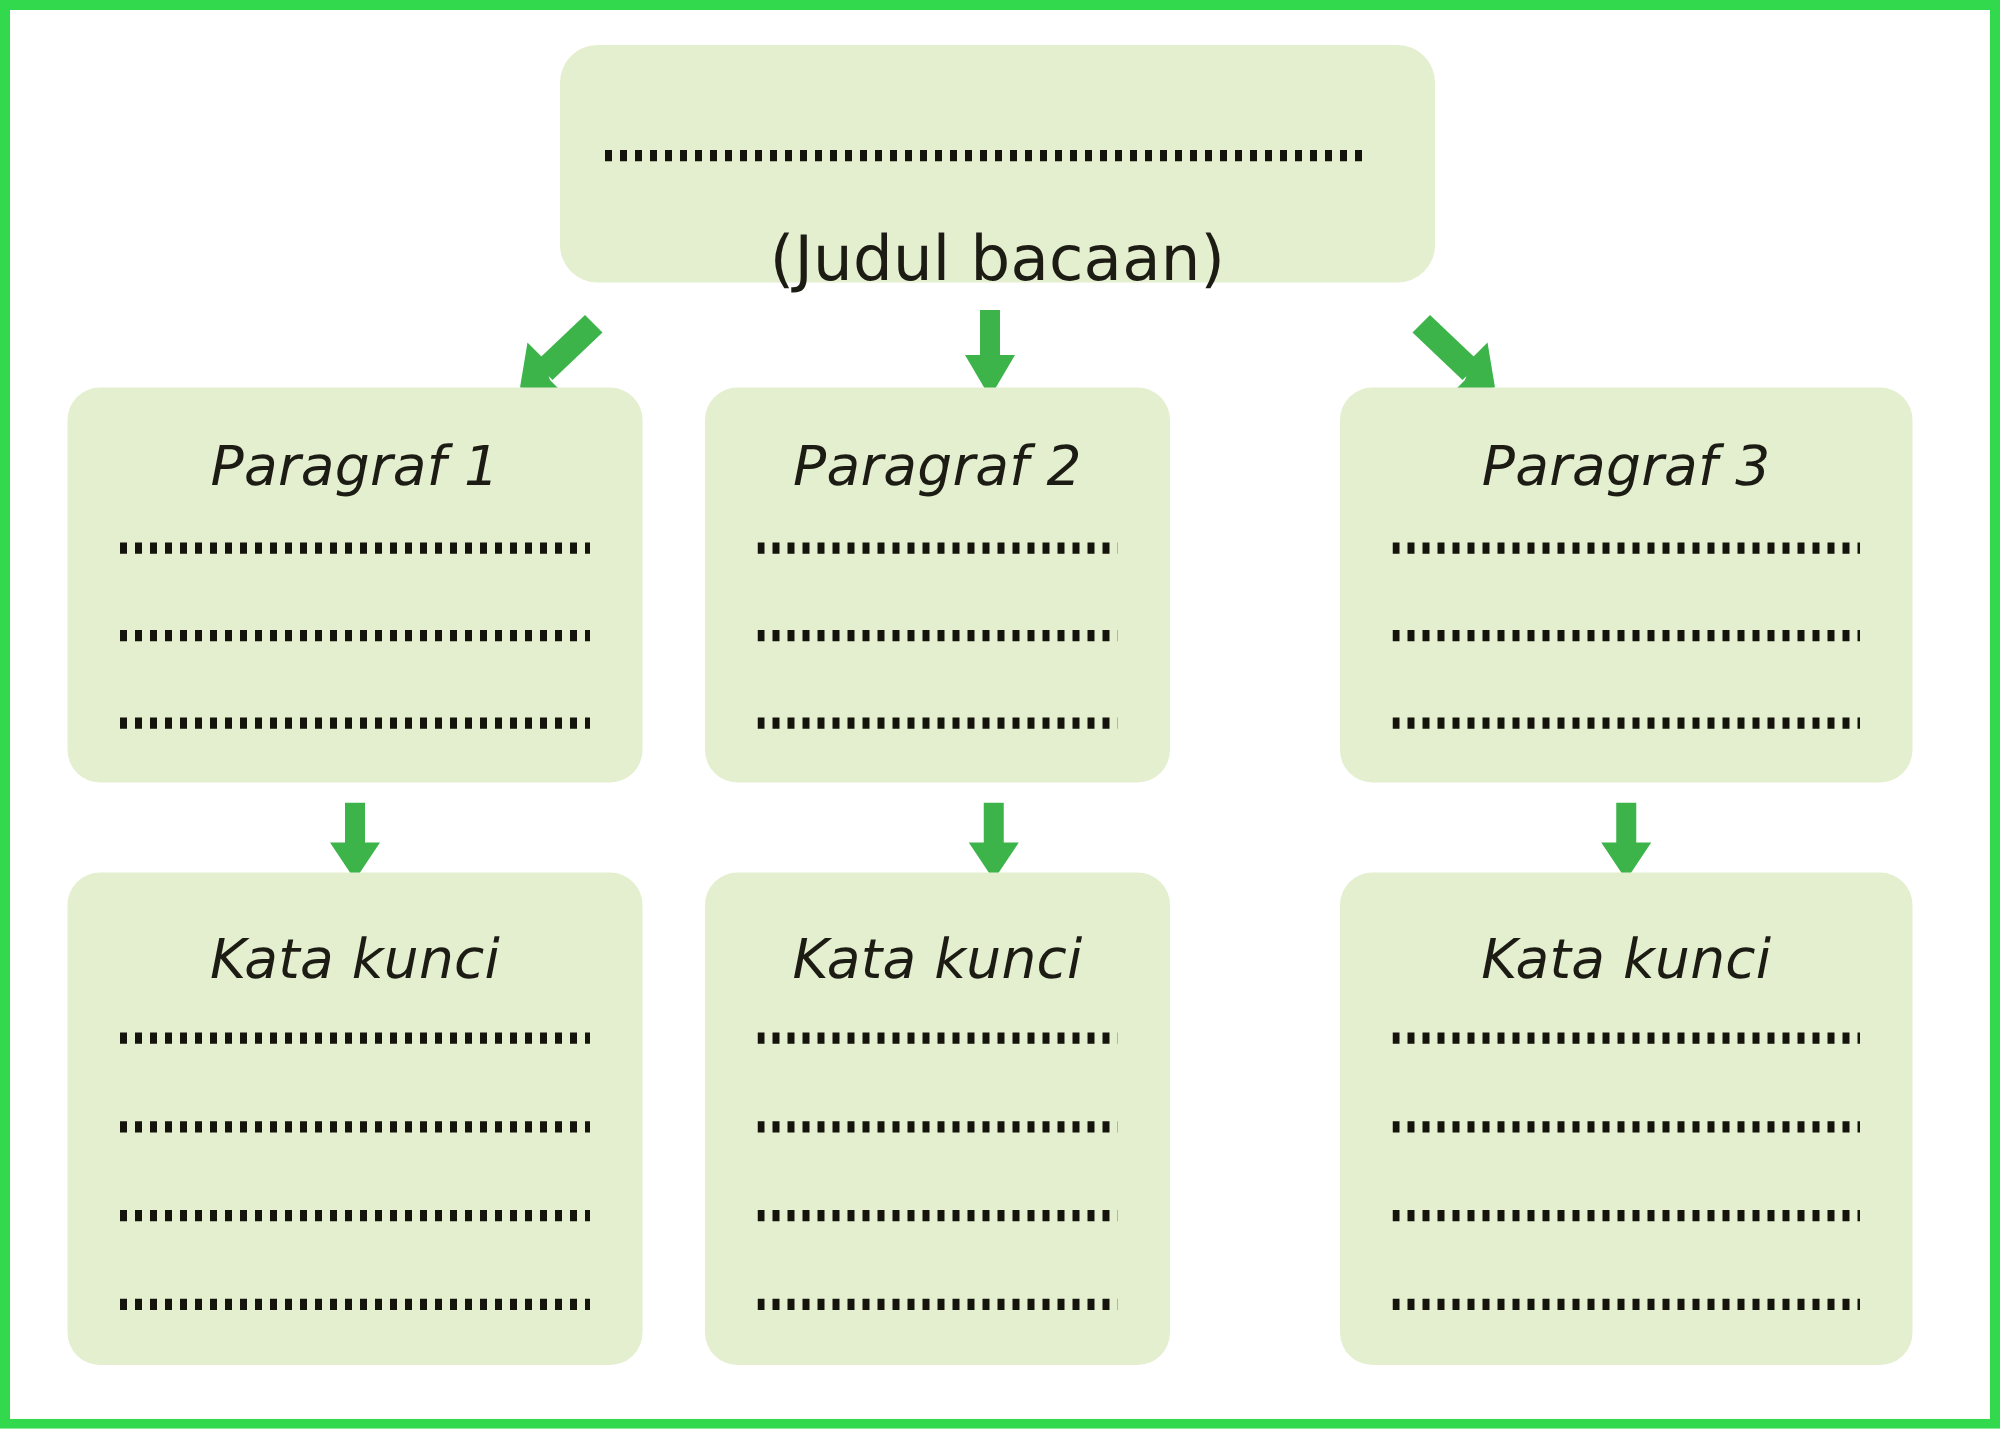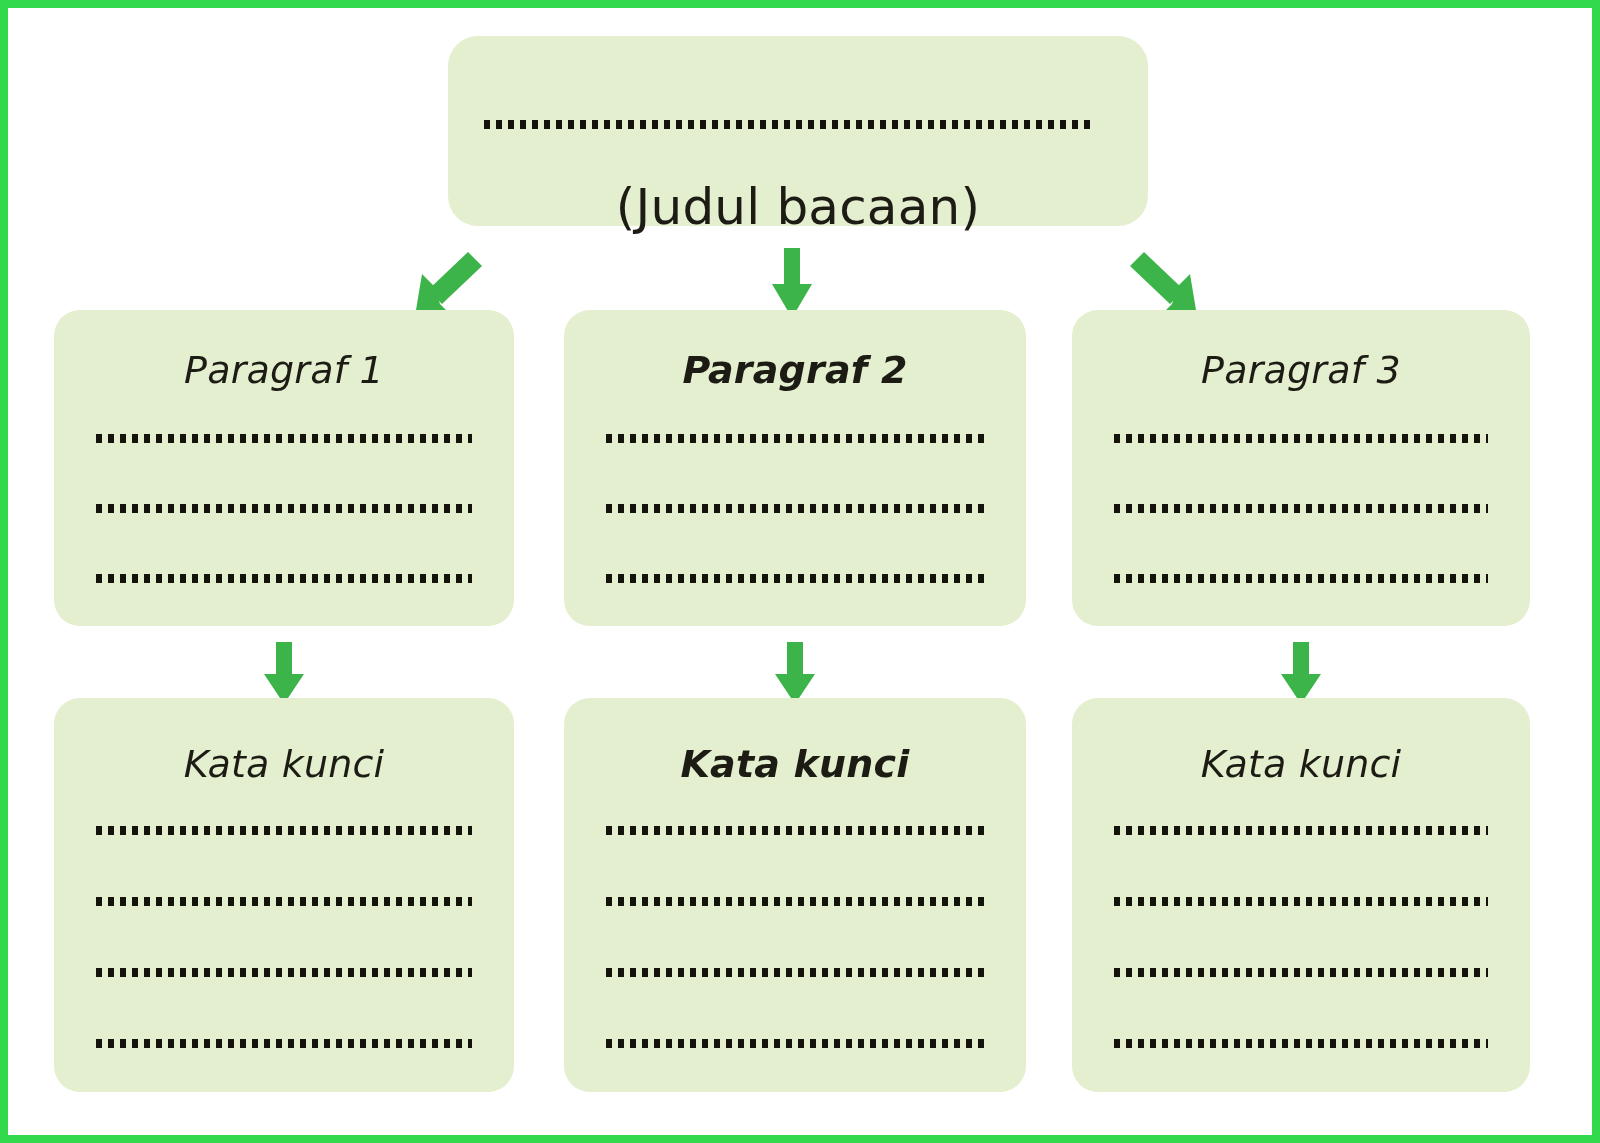--- a/index.html
+++ b/index.html
@@ -30,21 +30,21 @@
   .card {
     position: absolute;
     background: #E4EFCF;
     border-radius: 26px;
   }
 
   .card-title {
     text-align: center;
     font-family: "DejaVu Sans", sans-serif;
     font-style: italic;
-    font-size: 38px;
+    font-size: 44px;
     color: #1c1c14;
     letter-spacing: 0.2px;
     white-space: nowrap;
   }
 
   .plain-title {
     font-style: normal;
     font-size: 50px;
   }
 
@@ -117,21 +117,21 @@
     position: absolute;
     left: 42px;
     right: 42px;
     top: 128px;
   }
   .kk-card .lines .dots { margin-bottom: 62px; }
   .kk-card .lines .dots:last-child { margin-bottom: 0; }
 
   
   .col-1 { left: 46px;   width: 460px; }
-  .col-2 { left: 556px;  width: 462px; font-weight: bold; }
+  .col-2 { left: 556px;  width: 372px; }
   .col-3 { left: 1064px; width: 458px; }
 </style>
 </head>
 <body>
 
 <div id="frame">
   <div id="canvas">
 
     <div class="card" id="title-card">
       <div class="dots"></div>

